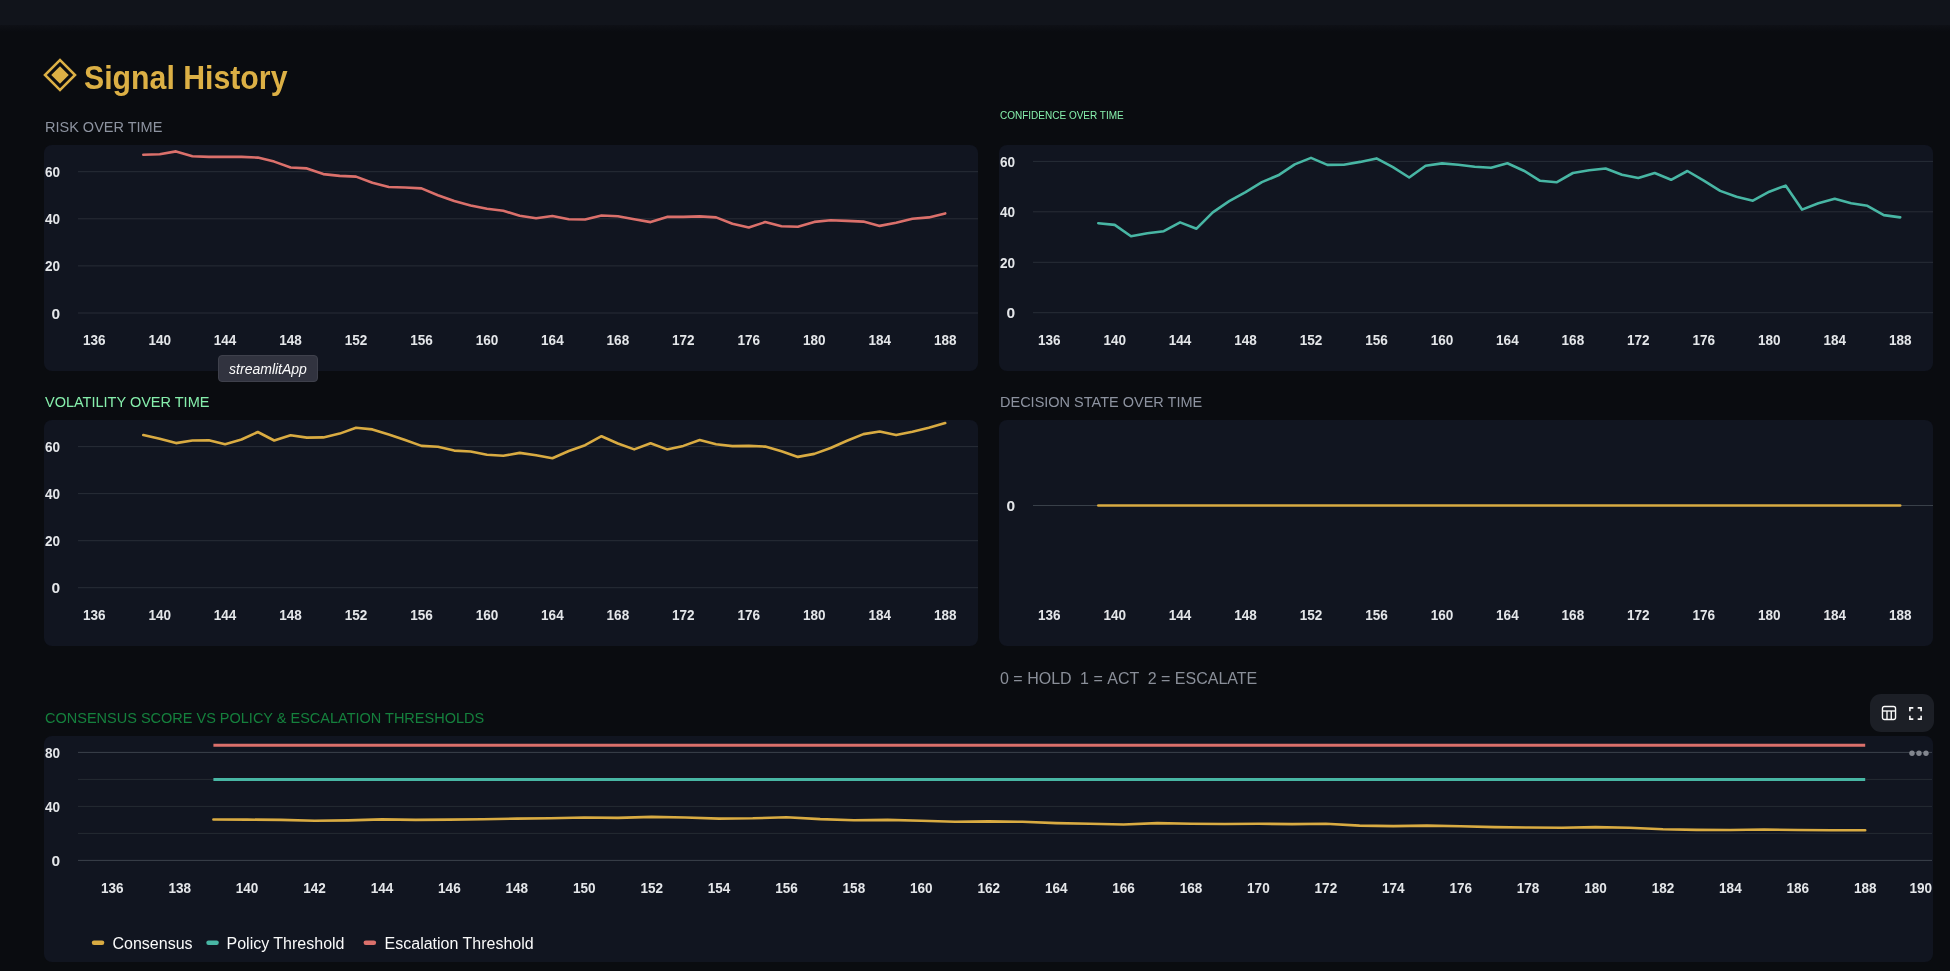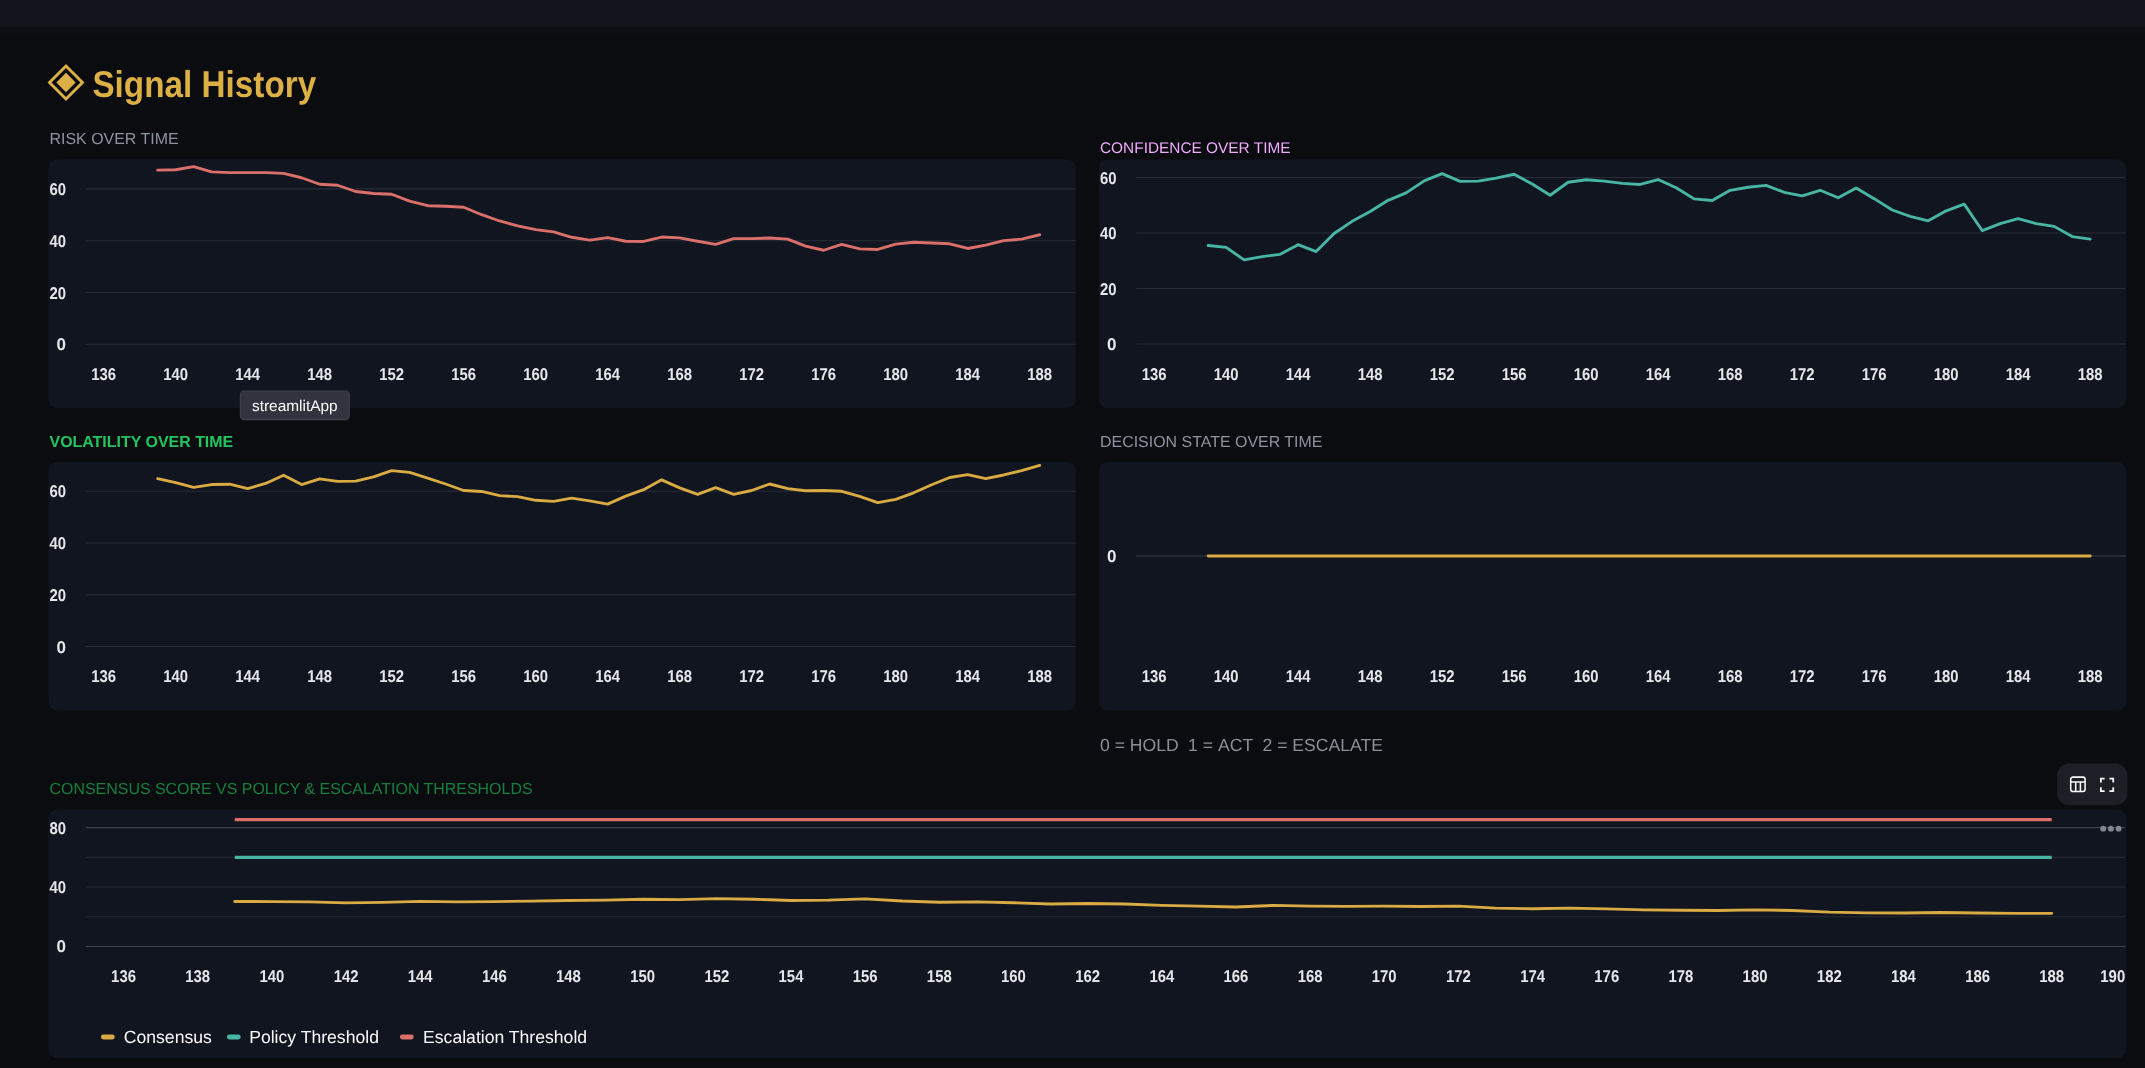--- a/index.html
+++ b/index.html
@@ -3,22 +3,22 @@
 <div style="position:absolute;left:0;top:0;width:1950px;height:25px;background:#11141b;"></div>
 <div style="position:absolute;left:0;top:25px;width:1950px;height:7px;background:linear-gradient(#0e1016,#0a0c10);"></div>
 <svg width="34" height="34" style="position:absolute;left:42.5px;top:57.8px">
     <g transform="translate(17,17)">
       <rect x="-10.6" y="-10.6" width="21.2" height="21.2" transform="rotate(45)" fill="none" stroke="#dcb045" stroke-width="2.6"></rect>
       <rect x="-6.2" y="-6.2" width="12.4" height="12.4" transform="rotate(45)" fill="#dcb045"></rect>
     </g>
   </svg>
 <div style="position:absolute;left:84px;top:59.5px;font-size:34px;line-height:34px;font-weight:700;color:#dcb045;transform:scaleX(0.89);transform-origin:left top;">Signal History</div>
 <div style="position:absolute;left:45px;top:118.8px;font-size:14.5px;letter-spacing:0px;color:#8d93a0;font-weight:400;text-align:center;">RISK OVER TIME</div>
-<div style="position:absolute;left:1000px;top:126px;font-size:14px;letter-spacing:0px;color:#f0abfc;font-weight:400;">CONFIDENCE OVER TIME</div>
-<div style="position:absolute;left:45px;top:393.6px;font-size:14.5px;letter-spacing:0px;color:#22c55e;font-weight:700;">VOLATILITY OVER TIME</div>
+<div style="position:absolute;left:1000px;top:110px;font-size:10px;letter-spacing:0px;color:#86efac;font-weight:400;">CONFIDENCE OVER TIME</div>
+<div style="position:absolute;left:45px;top:393.6px;font-size:14.5px;letter-spacing:0px;color:#86efac;font-weight:400;">VOLATILITY OVER TIME</div>
 <div style="position:absolute;left:1000px;top:393.6px;font-size:14.5px;letter-spacing:0px;color:#8d93a0;font-weight:400;">DECISION STATE OVER TIME</div>
 <div style="position:absolute;left:45px;top:710.2px;font-size:14.5px;letter-spacing:0px;color:#15803d;font-weight:400;">CONSENSUS SCORE VS POLICY &amp; ESCALATION THRESHOLDS</div>
 <div style="position:absolute;left:44px;top:145px;width:934px;height:226px;background:#111520;border-radius:8px;overflow:hidden;">
     <svg width="934" height="226" style="position:absolute;left:0;top:0">
       <line x1="34" y1="168.0" x2="934" y2="168.0" stroke="#282d37" stroke-width="1"></line>
       <line x1="34" y1="120.9" x2="934" y2="120.9" stroke="#282d37" stroke-width="1"></line>
       <line x1="34" y1="73.8" x2="934" y2="73.8" stroke="#282d37" stroke-width="1"></line>
       <line x1="34" y1="26.7" x2="934" y2="26.7" stroke="#282d37" stroke-width="1"></line>
       <text x="16.0" y="173.5" text-anchor="end" font-size="15.5" font-weight="700" fill="#e4e6e9" font-family="Liberation Sans, sans-serif">0</text>
       <text x="16.0" y="126.4" text-anchor="end" font-size="15.5" font-weight="700" fill="#e4e6e9" font-family="Liberation Sans, sans-serif" textLength="15.1" lengthAdjust="spacingAndGlyphs">20</text>
@@ -162,21 +162,21 @@
       <circle cx="1882" cy="17.3" r="2.7" fill="#82868e"></circle>
       <rect x="47.8" y="204.4" width="12.5" height="4.6" rx="2.2" fill="#d9ab42"></rect>
       <text x="68.5" y="212.6" font-size="16" fill="#fafafa" font-family="Liberation Sans, sans-serif">Consensus</text>
       <rect x="162.3" y="204.4" width="12.5" height="4.6" rx="2.2" fill="#48b6a4"></rect>
       <text x="182.5" y="212.6" font-size="16" fill="#fafafa" font-family="Liberation Sans, sans-serif">Policy Threshold</text>
       <rect x="319.6" y="204.4" width="12.5" height="4.6" rx="2.2" fill="#db706b"></rect>
       <text x="340.6" y="212.6" font-size="16" fill="#fafafa" font-family="Liberation Sans, sans-serif">Escalation Threshold</text>
     </svg>
   </div>
 <div style="position:absolute;left:1000px;top:670px;font-size:16px;color:#8a8f99;"><span style="margin-right:8.5px">0&nbsp;=&nbsp;HOLD</span><span style="margin-right:8.5px">1&nbsp;=&nbsp;ACT</span><span>2&nbsp;=&nbsp;ESCALATE</span></div>
-<div style="position:absolute;left:218px;top:355px;width:100px;height:27px;background:#31333f;border:1px solid #3f414c;border-radius:4px;box-sizing:border-box;display:flex;align-items:center;justify-content:center;font-size:14px;color:#fafafa;">streamlitApp</div>
+<div style="position:absolute;left:218px;top:355px;width:100px;height:27px;background:#31333f;border:1px solid #3f414c;border-radius:4px;box-sizing:border-box;display:flex;align-items:center;justify-content:center;font-size:14px;color:#fafafa;font-style:italic;">streamlitApp</div>
 <div style="position:absolute;left:1870px;top:694px;width:64px;height:38px;background:#1c1f26;border-radius:11px;display:flex;align-items:center;justify-content:center;gap:11px;">
     <svg width="16" height="16" viewBox="0 0 24 24" fill="none" stroke="#fafafa" stroke-width="2.1">
       <rect x="2.2" y="2.2" width="19.6" height="19.6" rx="3"></rect>
       <line x1="2.2" y1="9" x2="21.8" y2="9"></line>
       <line x1="9" y1="9" x2="9" y2="21.8"></line>
       <line x1="15.4" y1="9" x2="15.4" y2="21.8"></line>
     </svg>
     <svg width="15" height="15" viewBox="0 0 24 24" fill="none" stroke="#fafafa" stroke-width="2.6">
       <path d="M3 8.5 V3 H8.5"></path>
       <path d="M15.5 3 H21 V8.5"></path>

